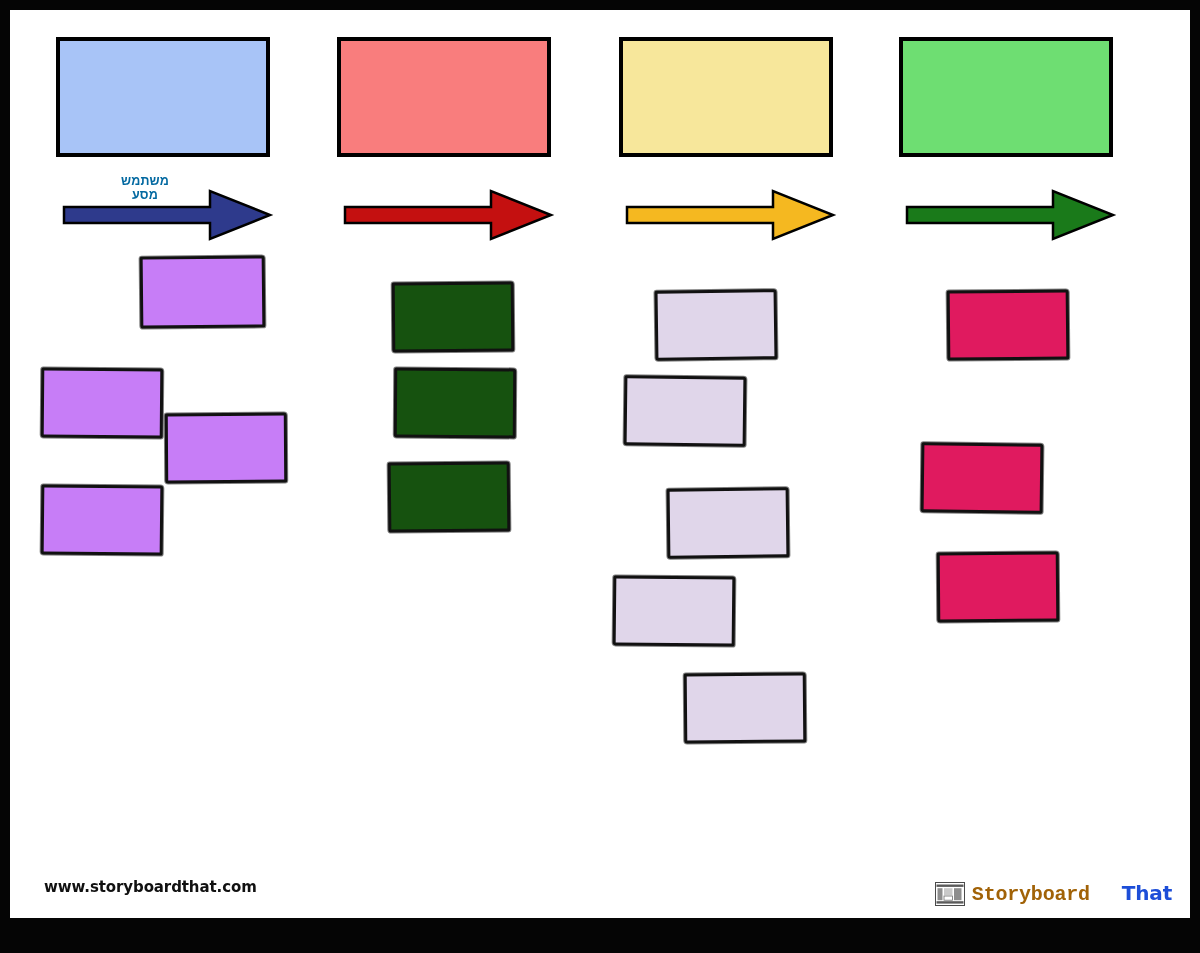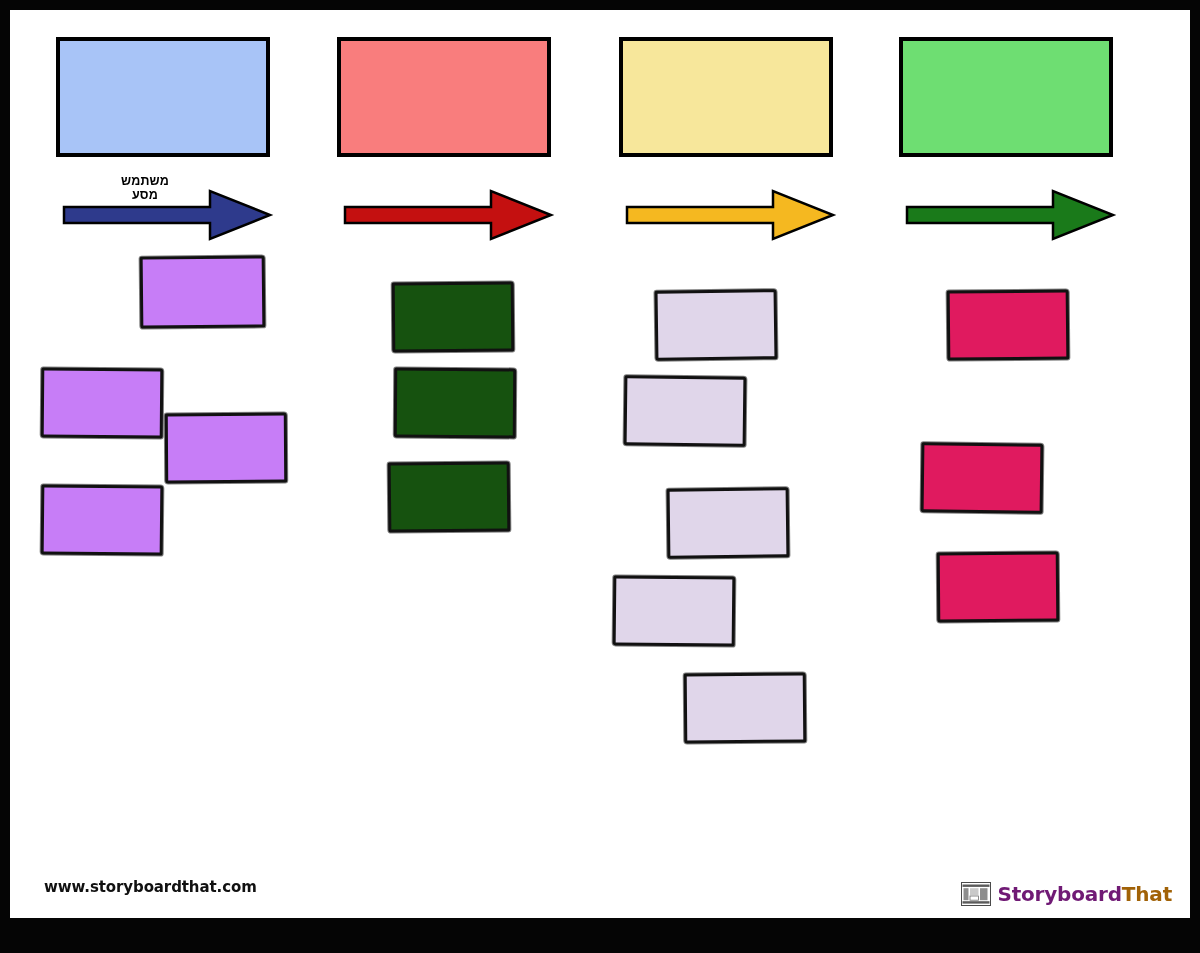--- a/index.html
+++ b/index.html
@@ -30,21 +30,21 @@
   
   .arrow{position:absolute;}
   .arrow svg{display:block;overflow:visible;}
 
   
   .arrow-caption{
     position:absolute;
     text-align:center;
     font-size:12.5px;
     font-weight:700;
-    color:#000000;
+    color:#0369a1;
     line-height:1.12;
     direction:rtl;
     white-space:pre-line;
     letter-spacing:.2px;
   }
 
   
   .note{
     position:absolute;
     box-sizing:border-box;
@@ -75,22 +75,22 @@
   #brand .logo-mark{
     width:30px;height:24px;
     display:block;
   }
   #brand .wordmark{
     font-size:20px;
     font-weight:700;
     letter-spacing:-0.2px;
     font-family:"DejaVu Sans", sans-serif;
   }
-  #brand .wm-a{color:#701a75;}
-  #brand .wm-b{color:#a16207;}
+  #brand .wm-a{color:#a16207;font-family:Liberation Mono, monospace;}
+  #brand .wm-b{color:#1d4ed8;margin-left:32px;}
 </style>
 </head>
 <body>
 
 <div id="stage">
   <div id="canvas">
 
     <div class="head-box" style="left:46px;top:27px;width:214px;height:120px;background:#a8c4f7;"></div>
 
     <div class="arrow" style="left:52px;top:179px;">

